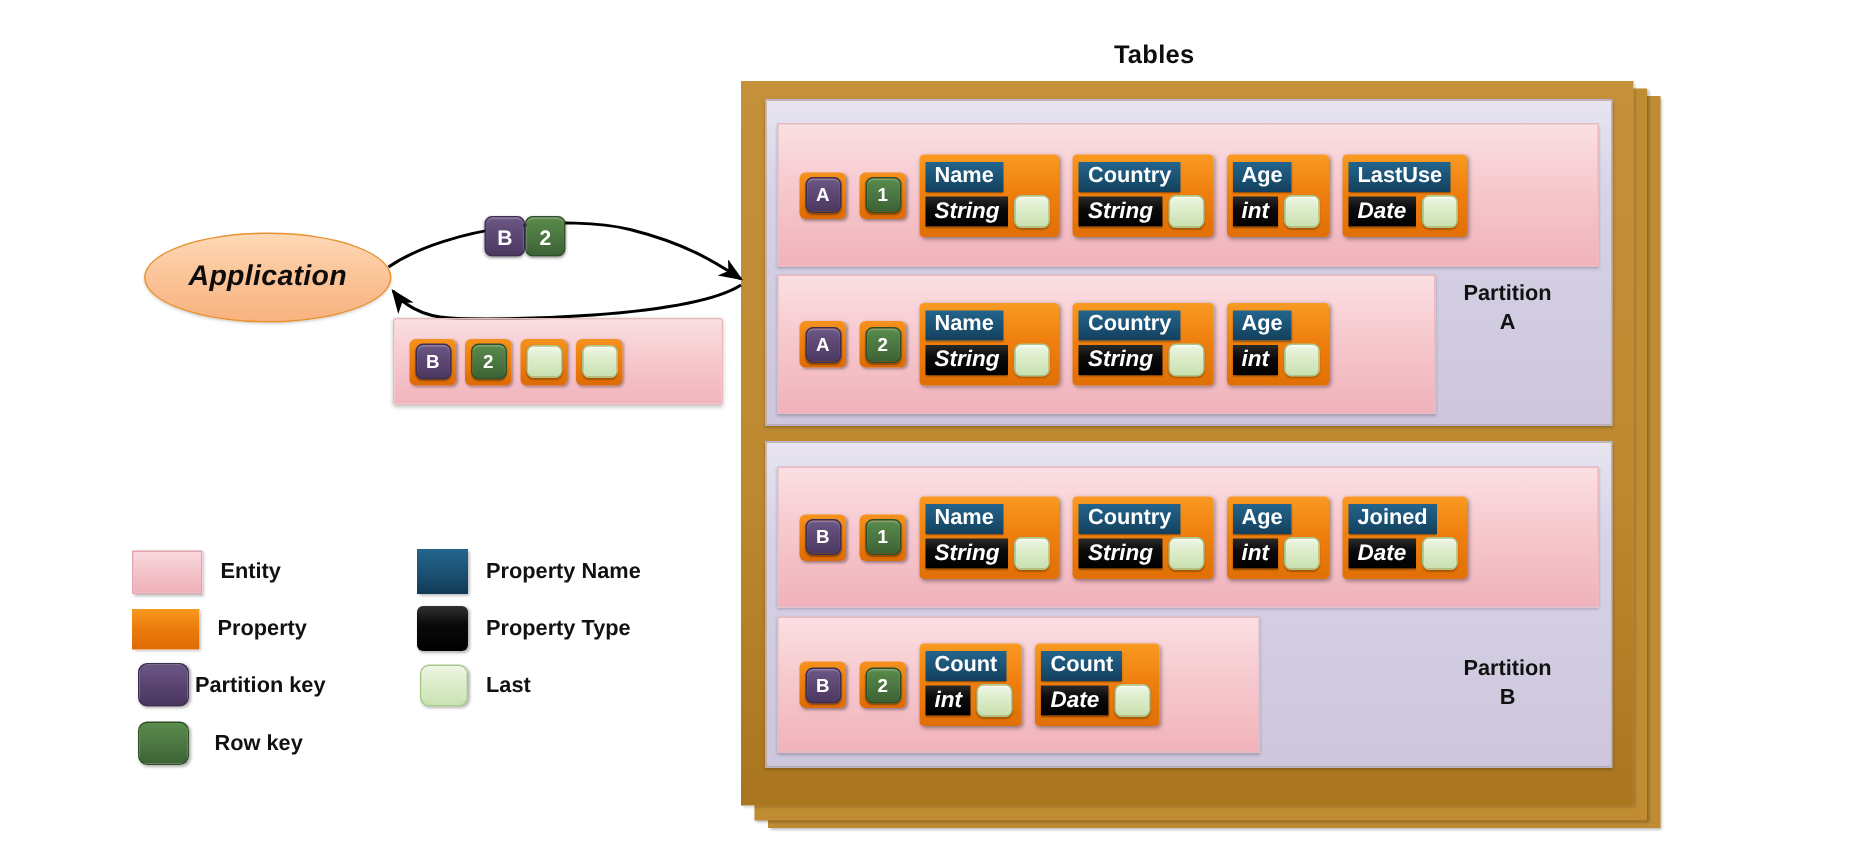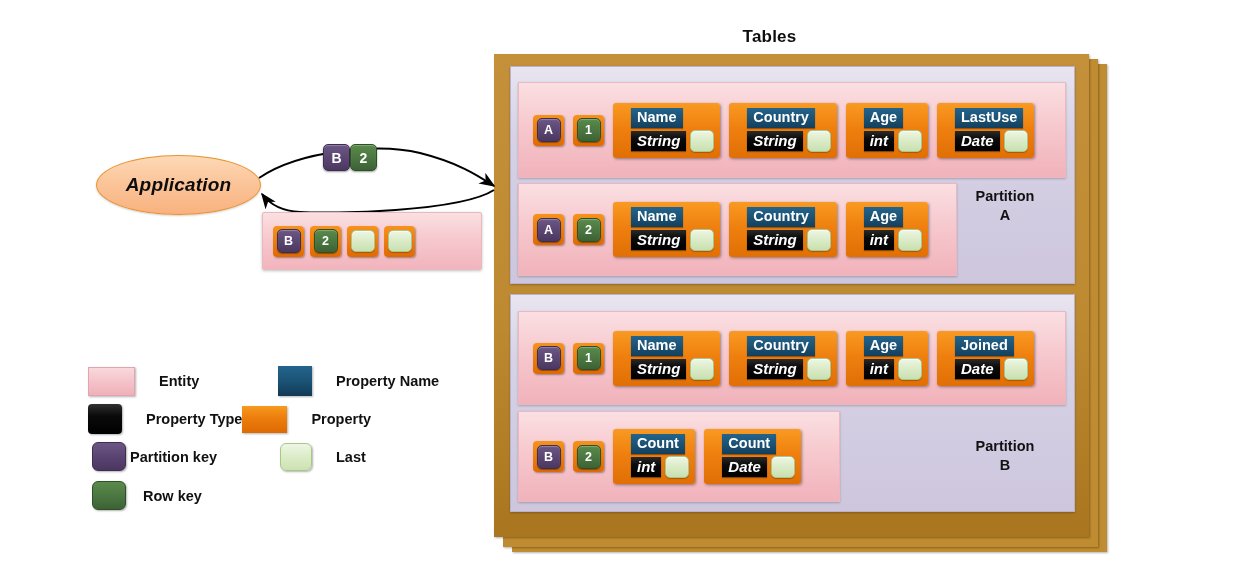--- a/index.html
+++ b/index.html
@@ -71,21 +71,21 @@
     box-shadow:inset 0 1px 1px rgba(255,255,255,.28),0 1px 1px rgba(0,0,0,.35);
   }
   .pkey{background:linear-gradient(180deg,#6b5685 0%,#5a4571 55%,#4b3860 100%);border:1px solid #3d2d4f;}
   .rkey{background:linear-gradient(180deg,#598a4a 0%,#4a7540 55%,#3c6234 100%);border:1px solid #2f4f29;}
 
   
   .prop{
     background:linear-gradient(180deg,#f99a22 0%,#ef800f 45%,#e06f05 100%);
     border-radius:3px;
     box-shadow:1px 1px 3px rgba(0,0,0,.40);
-    padding:5px 6px 6px 18px;
+    padding:5px 6px 6px 4px;
     display:flex;flex-direction:column;gap:2px;
     flex:0 0 auto;
   }
   .pname{
     background:linear-gradient(180deg,#24648c 0%,#1b5376 50%,#143f5c 100%);
     color:#ffffff;font-size:14.5px;font-weight:bold;
     padding:1px 6px 2px 6px;align-self:flex-start;
     box-shadow:0 1px 1px rgba(0,0,0,.35);
     white-space:nowrap;line-height:17px;
   }
@@ -149,21 +149,21 @@
   .sw{box-shadow:1px 1px 2px rgba(0,0,0,.3);flex:0 0 auto;}
   .sw-rect{width:45px;height:27px;}
   .sw-round{width:32px;height:27px;border-radius:6px;}
   .sw-entity{background:linear-gradient(180deg,#f9d8dd 0%,#f4c3ca 50%,#efb0b9 100%);border:1px solid #e2a5ae;}
   .sw-property{background:linear-gradient(180deg,#f79a1f 0%,#ed7d0d 45%,#dd6a04 100%);}
   .sw-pkey{background:linear-gradient(180deg,#6b5685 0%,#584370 55%,#4a3760 100%);border:1px solid #3d2d4f;}
   .sw-rkey{background:linear-gradient(180deg,#5a8b4b 0%,#4a7540 55%,#3d6335 100%);border:1px solid #2f4f29;}
   .sw-pname{width:34px;height:30px;background:linear-gradient(180deg,#24648c 0%,#1b5376 50%,#123a55 100%);}
   .sw-ptype{width:34px;height:30px;border-radius:4px;background:linear-gradient(180deg,#303030 0%,#0a0a0a 40%,#000 100%);}
   .sw-data{width:30px;height:26px;border-radius:6px;background:linear-gradient(180deg,#eef6e4 0%,#ddedca 45%,#cbe2b2 100%);border:1px solid #a9c78c;}
-  .legend-label{font-size:14.5px;font-weight:bold;color:#111;margin-left:24px;white-space:nowrap;}
+  .legend-label{font-size:14.5px;font-weight:bold;color:#111;margin-left:12px;white-space:nowrap;}
 
   #arrows{left:0;top:0;width:1239px;height:566px;pointer-events:none;}
 </style>
 </head>
 <body>
 
 <div class="abs card" id="card-back3"></div>
 <div class="abs card" id="card-back2"></div>
 <div class="abs card" id="card-front"></div>
 
@@ -375,27 +375,27 @@
       <span class="sw sw-rect sw-entity"></span>
       <span class="legend-label">Entity</span>
     </div>
     <div class="legend-col">
       <span class="sw sw-pname"></span>
       <span class="legend-label">Property Name</span>
     </div>
   </div>
 
   <div class="legend-row" style="margin-top:8px">
+    <div class="legend-col" style="width:190px">
+      <span class="sw sw-rect sw-property"></span>
+      <span class="legend-label">Property</span>
+    </div>
     <div class="legend-col">
       <span class="sw sw-ptype"></span>
       <span class="legend-label">Property Type</span>
-    </div>
-    <div class="legend-col" style="width:190px">
-      <span class="sw sw-rect sw-property"></span>
-      <span class="legend-label">Property</span>
     </div>
   </div>
 
   <div class="legend-row" style="margin-top:8px">
     <div class="legend-col" style="width:190px">
       <span class="sw sw-round sw-pkey" style="margin-left:4px"></span>
       <span class="legend-label" style="margin-left:4px">Partition key</span>
     </div>
     <div class="legend-col">
       <span class="sw sw-data" style="margin-left:2px"></span>

